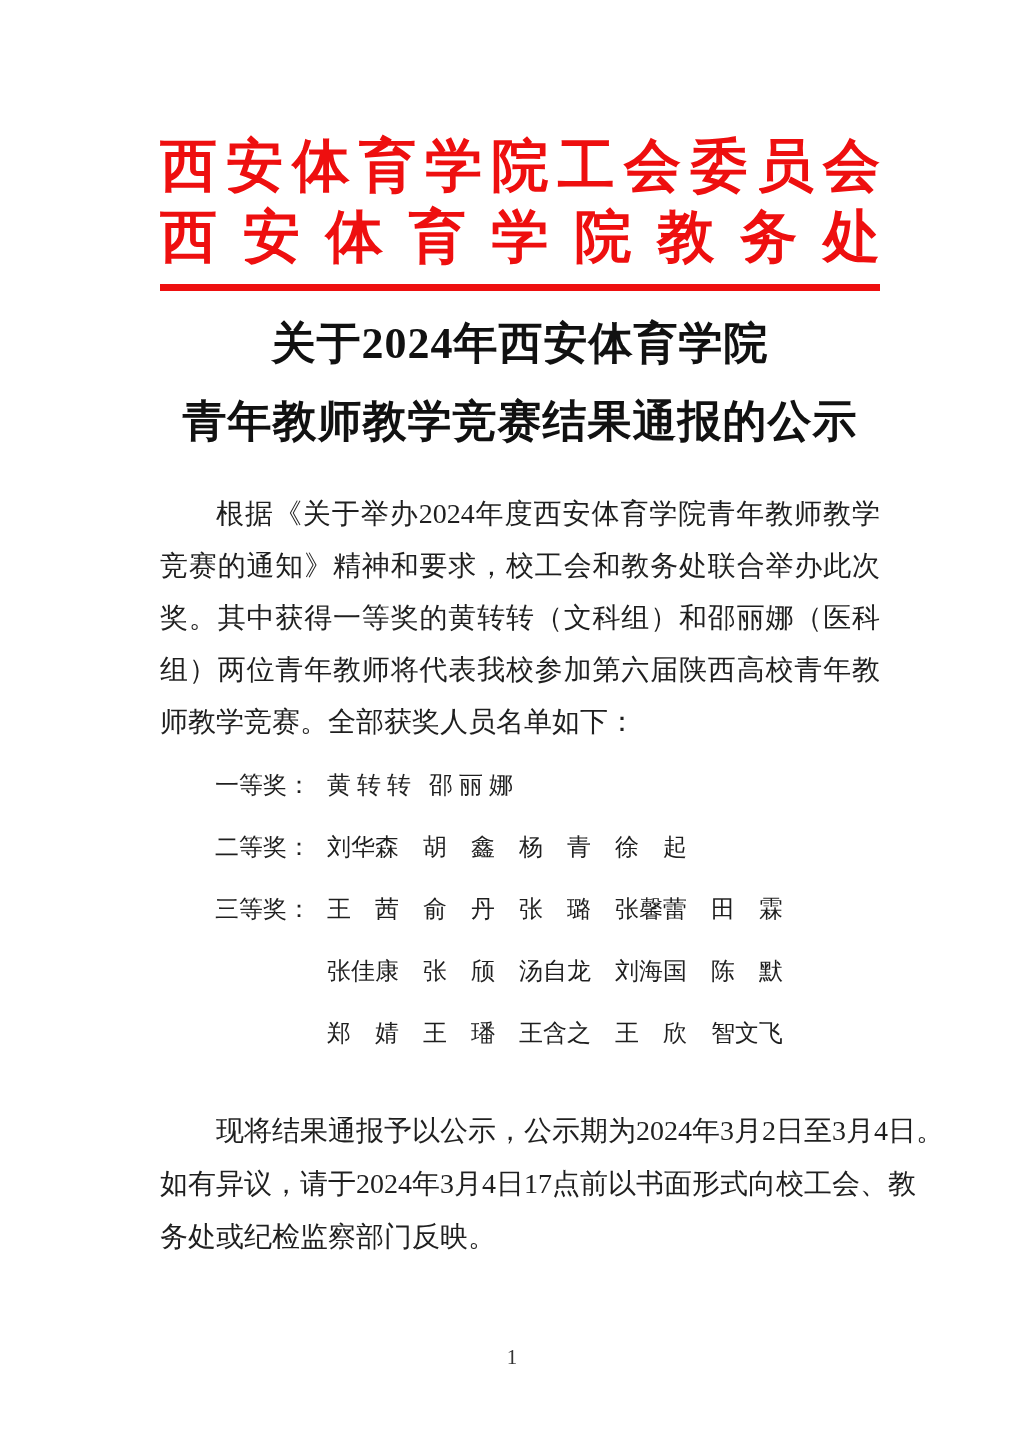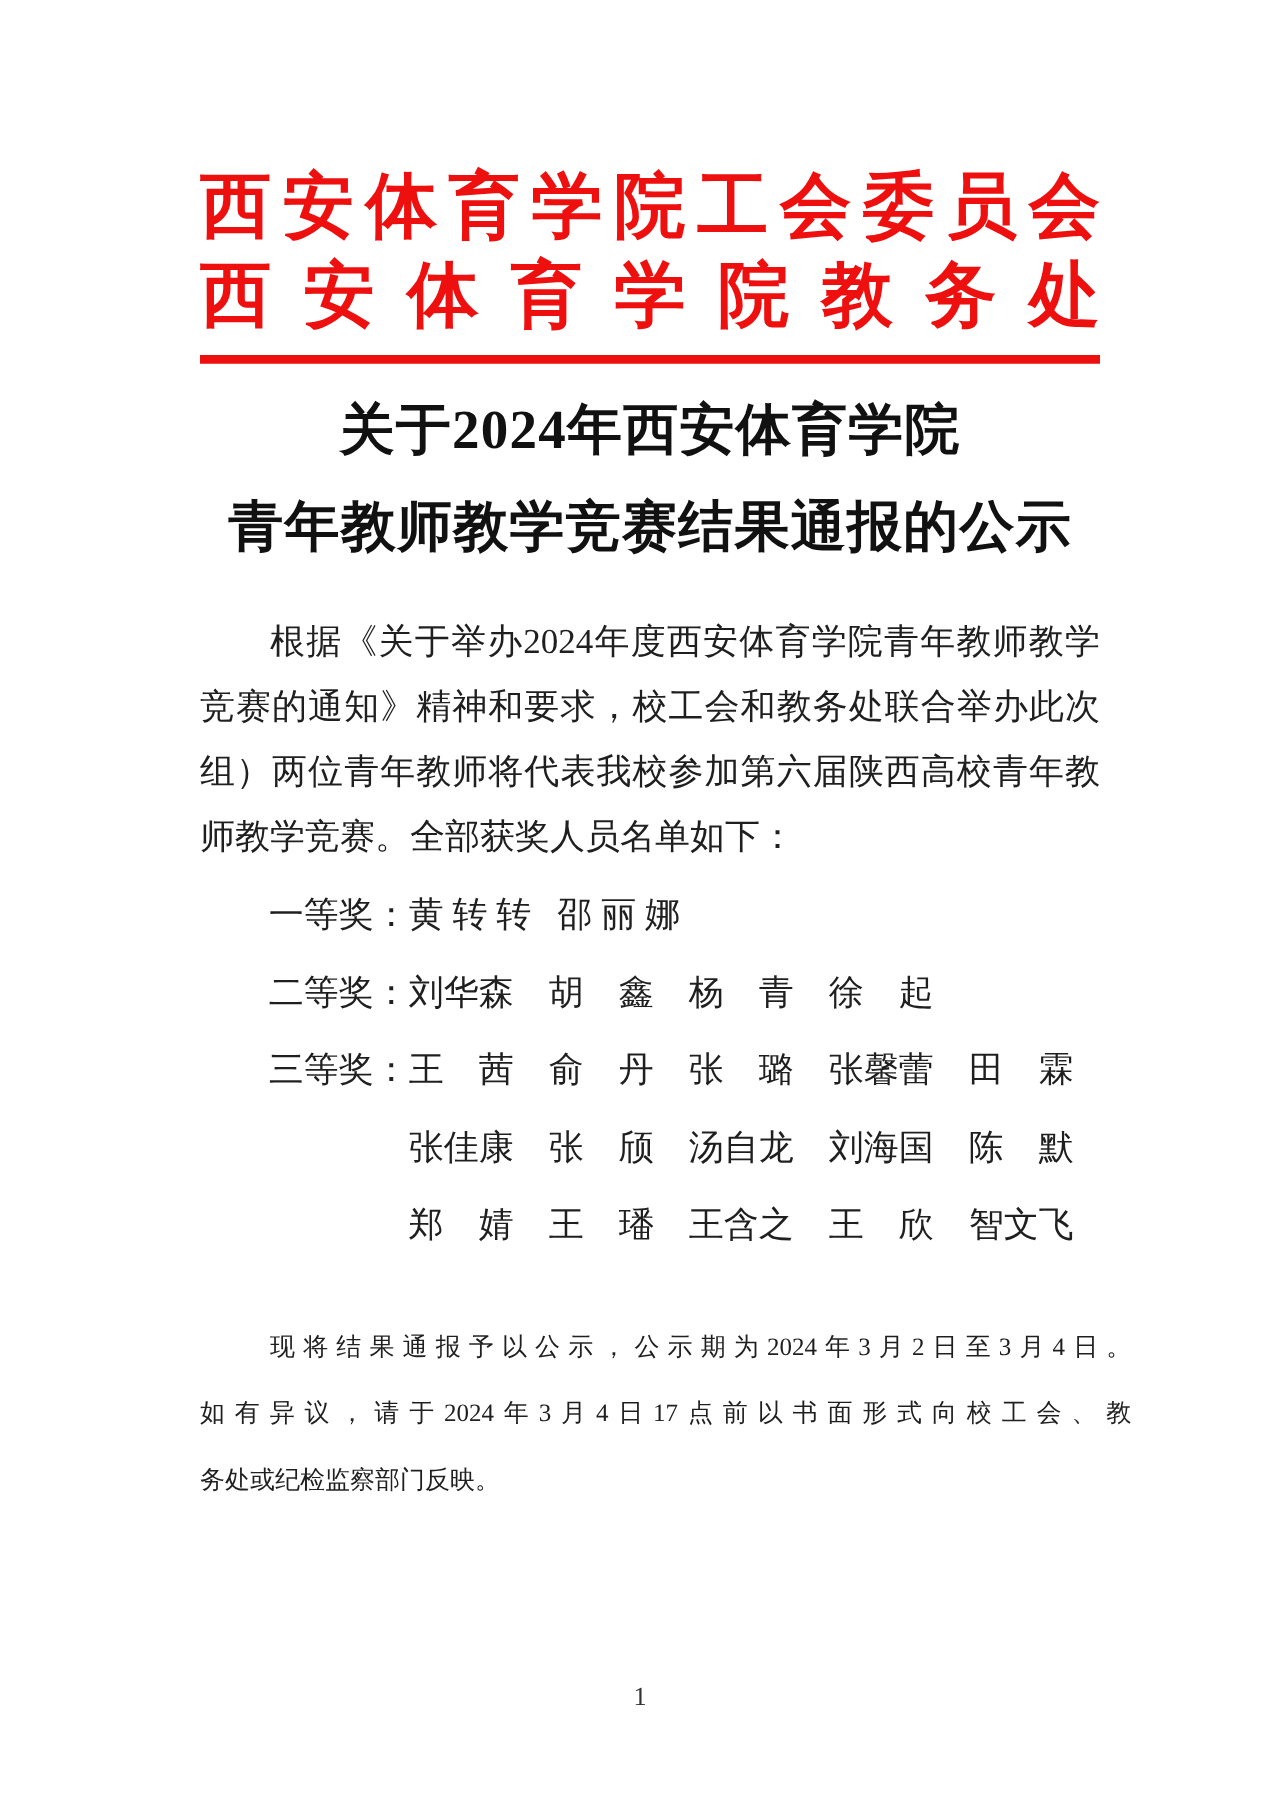--- a/index.html
+++ b/index.html
@@ -21,27 +21,27 @@
   .doc-title {
     margin:14px 144px 0 160px; font-size:44px; font-weight:bold;
     text-align:center; line-height:78px; color:#111; letter-spacing:1px;
   }
   
   .body-text { margin:27px 144px 0 160px; font-size:28px; line-height:52px; }
   .bline { white-space:nowrap; }
   .jline { text-align:justify; text-align-last:justify; }
   .indent { text-indent:56px; }
   
-  .awards { margin:6px 144px 0 160px; font-size:28px; line-height:62px; }
+  .awards { margin:6px 144px 0 160px; font-size:24px; line-height:62px; }
   .award-row { display:flex; white-space:nowrap; padding-left:55px; }
   .award-label { display:inline-block; width:112px; flex:none; }
   .award-names { flex:none; }
   .names-spread { letter-spacing:0.25em; }
   
-  .closing { margin:40px 119px 0 160px; font-size:20px; line-height:53px; }
+  .closing { margin:40px 119px 0 160px; font-size:28px; line-height:53px; }
   
   .page-number {
     position:absolute; left:0; right:0; top:1345px;
     text-align:center; font-size:21px; color:#333;
   }
 </style>
 </head>
 <body>
 
 <div class="page">
@@ -75,20 +75,21 @@
   </header>
 
   <h1 class="doc-title">
     <div class="title-line">关于2024年西安体育学院</div>
     <div class="title-line">青年教师教学竞赛结果通报的公示</div>
   </h1>
 
   <section class="body-text">
     <div class="bline jline indent">根据《关于举办2024年度西安体育学院青年教师教学</div>
     <div class="bline jline">竞赛的通知》精神和要求，校工会和教务处联合举办此次</div>
+    <div class="bline jline">奖。其中获得一等奖的黄转转（文科组）和邵丽娜（医科</div>
     <div class="bline jline">组）两位青年教师将代表我校参加第六届陕西高校青年教</div>
     <div class="bline">师教学竞赛。全部获奖人员名单如下：</div>
   </section>
 
   <section class="awards">
     <div class="award-row">
       <span class="award-label">一等奖：</span>
       <span class="award-names names-spread">黄转转 邵丽娜</span>
     </div>
     <div class="award-row">

